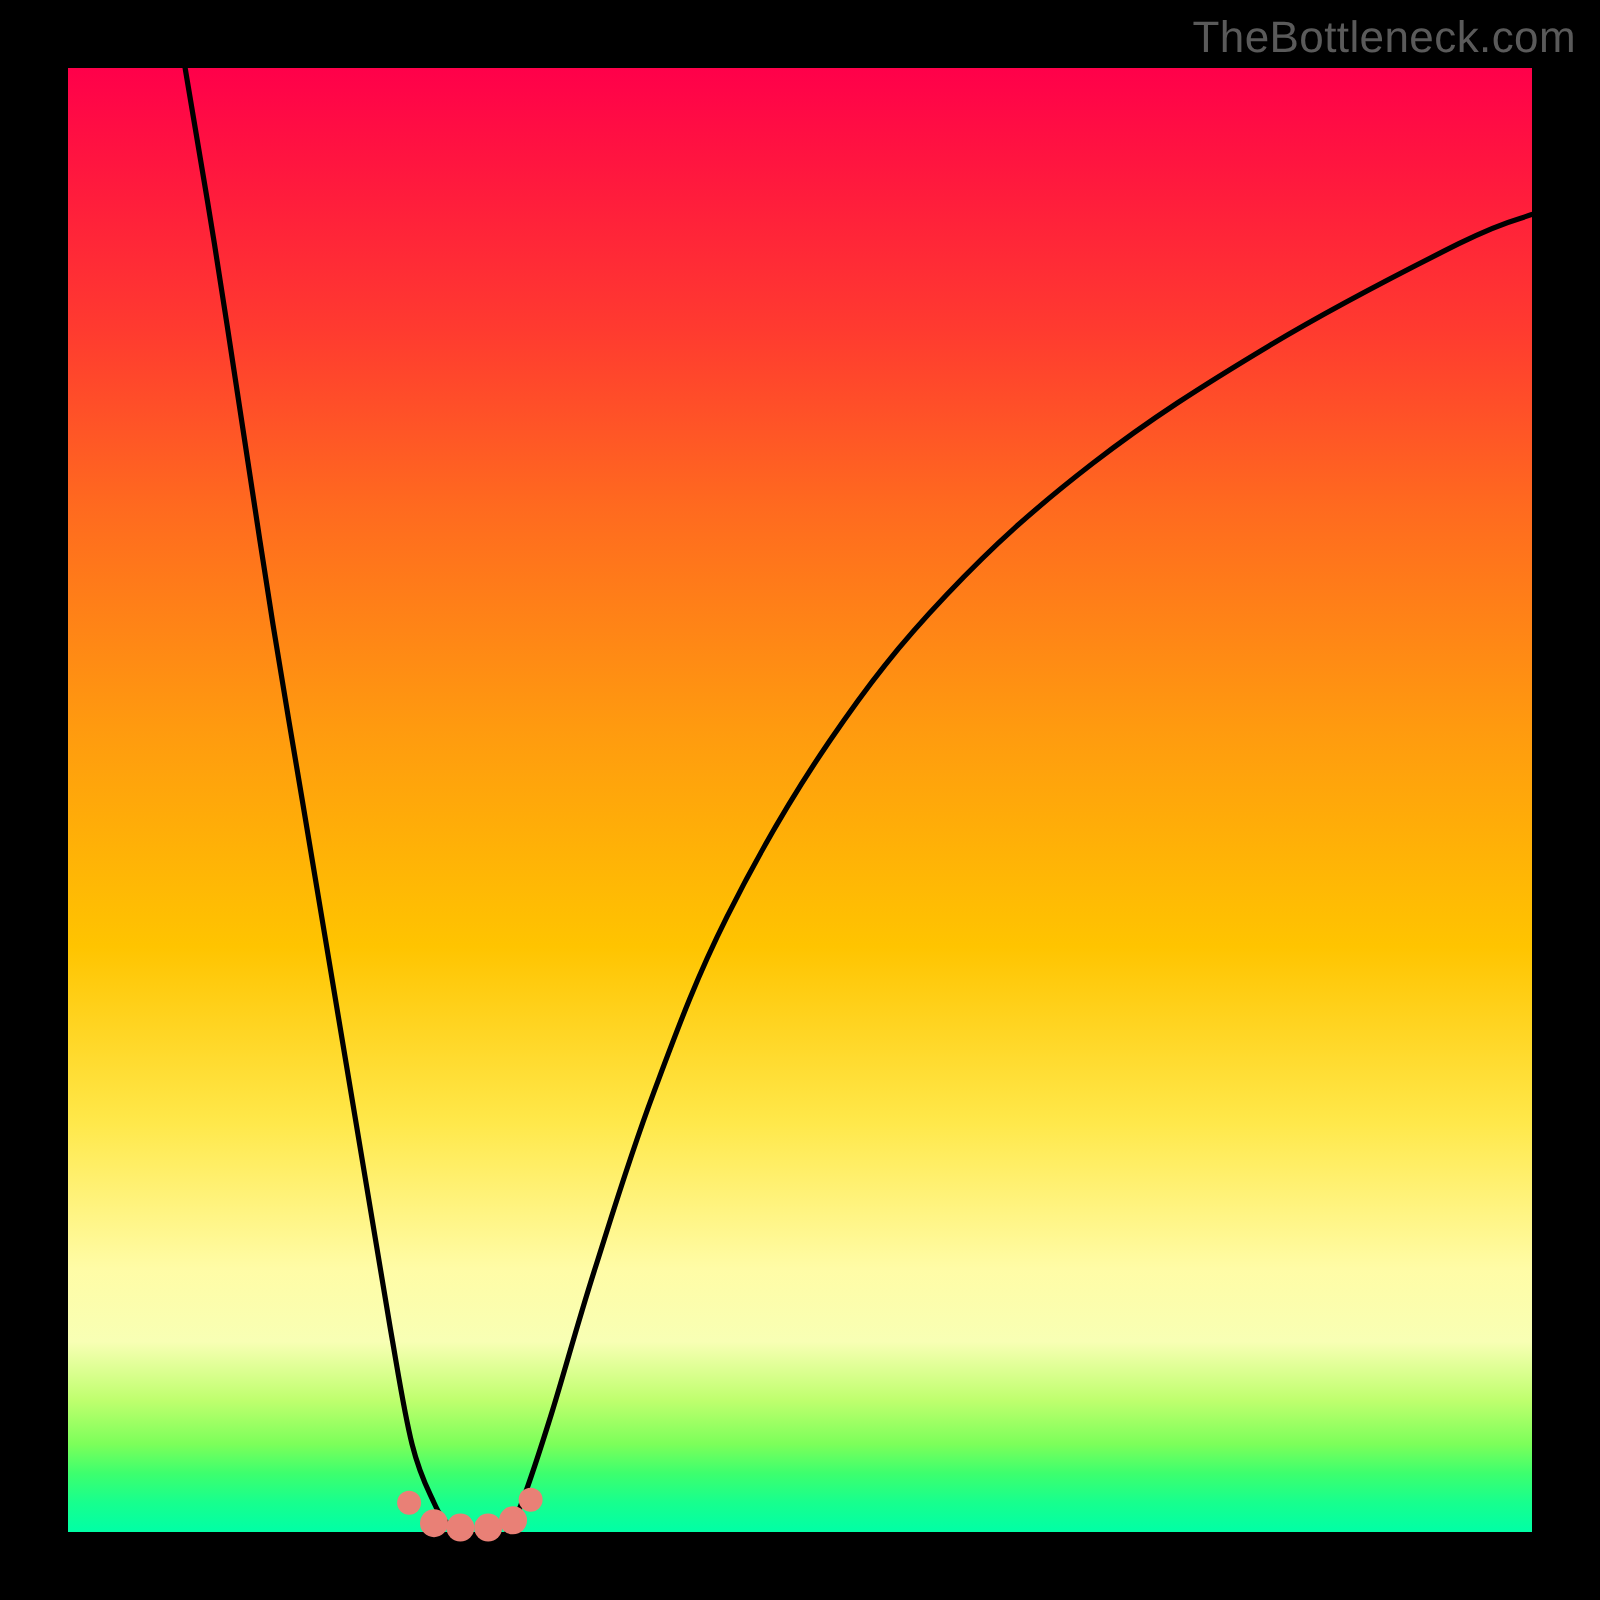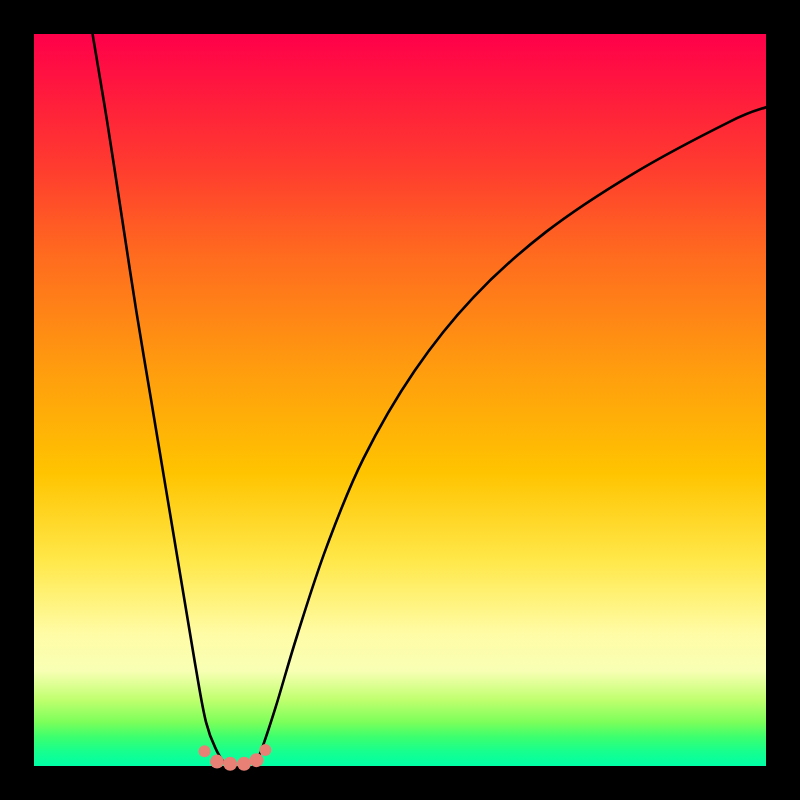--- a/index.html
+++ b/index.html
@@ -58,20 +58,21 @@
     top: 0;
     width: 732px;
     height: 732px;
     overflow: visible;
   }
 </style>
 </head>
 <body>
 
 <div class="frame">
+  <div class="watermark">TheBottleneck.com</div>
   <div class="plot-area">
     <svg class="curves" viewBox="0 0 732 732" preserveAspectRatio="none">
       <g id="series-group">
           <path d="M 58.56 0 C 61.1952 15.811200000000005, 67.92960000000001 54.900000000000034, 73.2 87.84000000000003 C 78.4704 120.78000000000003, 82.56960000000001 148.7424, 87.84 183 C 93.1104 217.2576, 97.20960000000001 245.22000000000003, 102.48 278.16 C 107.7504 311.1, 111.84960000000001 334.37760000000003, 117.12 366 C 122.3904 397.62239999999997, 126.4896 422.21759999999995, 131.76 453.84 C 137.0304 485.4624, 141.1296 510.0576000000001, 146.4 541.6800000000001 C 151.6704 573.3024, 156.4284 603.168, 161.04 629.52 C 165.65159999999997 655.872, 168.06719999999999 672.2688, 172.01999999999998 688.08 C 175.97279999999998 703.8912, 179.706 710.1132, 183 717.36 C 186.294 724.6068, 187.6848 725.7048, 190.32 728.34 C 192.9552 730.9752000000001, 196.32240000000002 731.3412, 197.64000000000001 732" fill="none" stroke="#000" stroke-width="2.6" stroke-linecap="round"></path>
           <path d="M 219.6 732 C 220.9176 729.3648000000001, 222.9672 727.9008, 226.92 717.36 C 230.87279999999998 706.8192, 234.972 694.5216, 241.56 673.44 C 248.148 652.3584000000001, 254.2968 629.2272, 263.52 600.24 C 272.7432 571.2528, 280.9416 544.0224, 292.8 512.4 C 304.65840000000003 480.7776, 313.58880000000005 456.18240000000003, 329.40000000000003 424.56 C 345.2112 392.9376, 360.876 365.70719999999994, 380.64 336.71999999999997 C 400.404 307.7328, 415.4832 288.5544, 439.2 263.52 C 462.91679999999997 238.48559999999998, 483.41279999999995 220.0392, 512.4 197.64 C 541.3872 175.24079999999998, 567.3 158.8439999999999, 600.24 139.07999999999993 C 633.1800000000001 119.31599999999993, 671.6831999999999 99.69840000000003, 695.4 87.84000000000003 C 719.1168 75.98160000000003, 725.412 75.83519999999994, 732 73.19999999999993" fill="none" stroke="#000" stroke-width="2.6" stroke-linecap="round"></path>
         </g>
       <g id="markers-group">
           <circle cx="170.556" cy="717.36" r="6" fill="#e98076"></circle>
           <circle cx="183" cy="727.608" r="7" fill="#e98076"></circle>
           <circle cx="196.17600000000002" cy="729.804" r="7" fill="#e98076"></circle>

